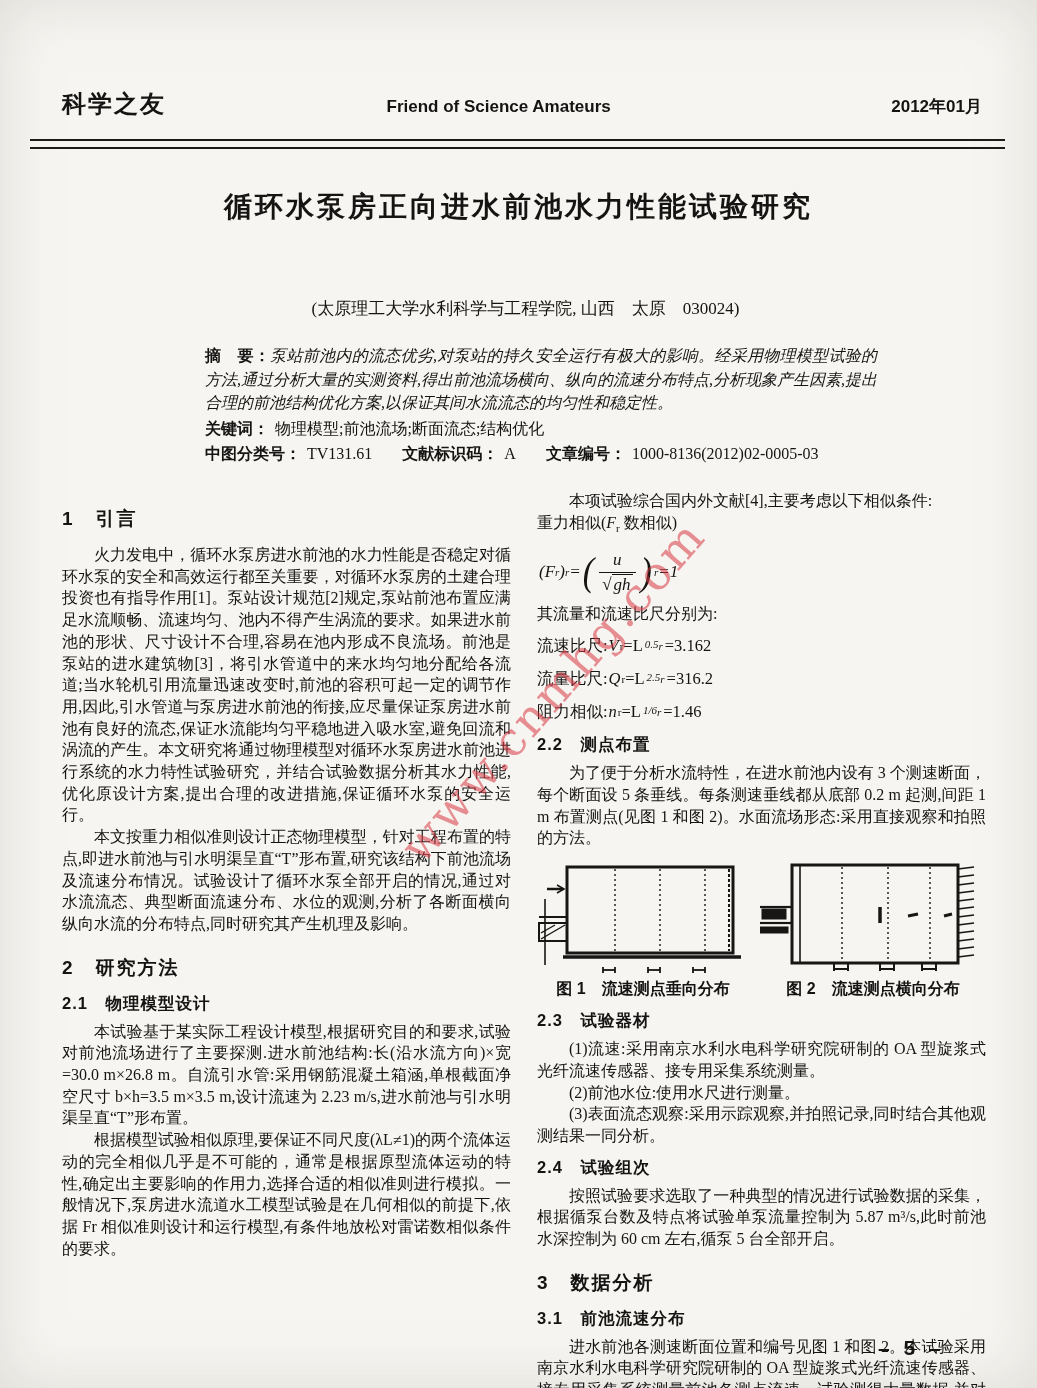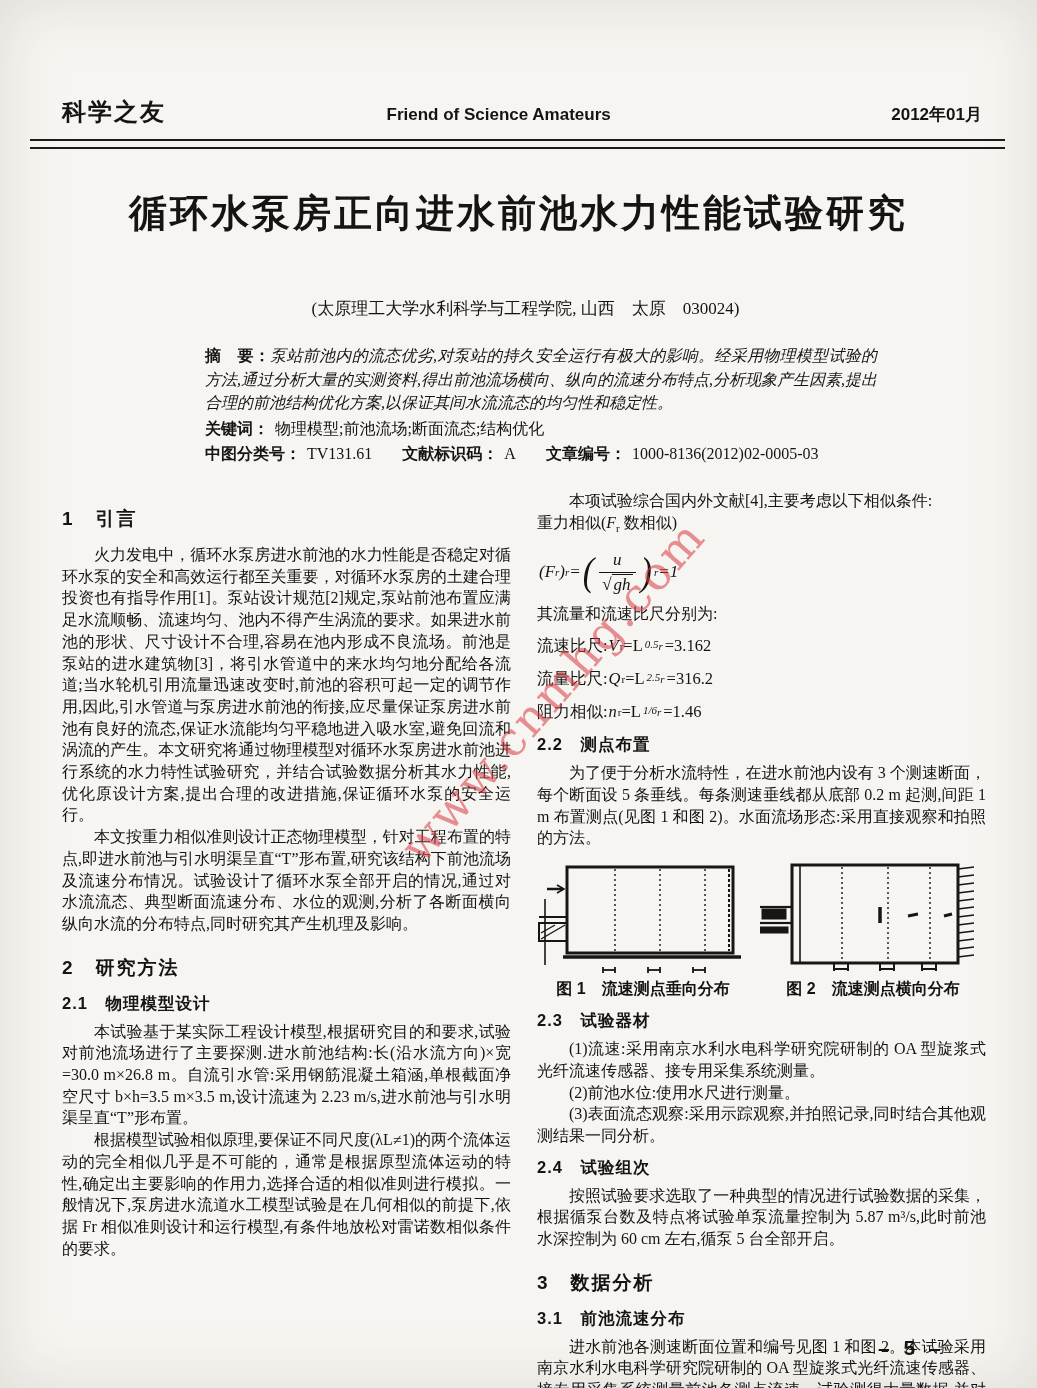--- a/index.html
+++ b/index.html
@@ -1,28 +1,28 @@
 <!DOCTYPE html>
 <html><head>
 <meta charset="utf-8">
 <style>
   html,body{margin:0;padding:0;}
   body{background:#e8e7e3;font-family:"Liberation Serif","DejaVu Serif",serif;color:#151413;}
   .page{position:relative;width:1037px;height:1388px;background:#f6f5f1;overflow:hidden;
         box-shadow:inset 0 0 60px rgba(180,175,165,.35);}
   
-  .hdr{position:absolute;top:96px;left:62px;width:920px;display:flex;align-items:baseline;justify-content:space-between;gap:36px;}
+  .hdr{position:absolute;top:88px;left:62px;width:920px;display:flex;align-items:baseline;justify-content:space-between;gap:36px;}
   .hdr .jcn{font-family:"Liberation Sans",sans-serif;font-weight:bold;font-size:24px;letter-spacing:2px;}
   .hdr .jen{font-family:"Liberation Sans",sans-serif;font-weight:bold;font-size:17px;transform:translateX(-30px);}
   .hdr .jis{font-family:"Liberation Sans",sans-serif;font-weight:bold;font-size:17px;}
   .rule{position:absolute;top:139px;left:30px;width:975px;height:6px;
         border-top:2.5px solid #1c1b19;border-bottom:2px solid #1c1b19;}
   
   .title{position:absolute;top:188px;left:0;width:1037px;text-align:center;
-         font-family:"Liberation Sans",sans-serif;font-weight:bold;font-size:38px;letter-spacing:3px;}
+         font-family:"Liberation Sans",sans-serif;font-weight:bold;font-size:28px;letter-spacing:3px;}
   .authors{position:absolute;top:262px;left:0;width:1037px;text-align:center;font-size:21px;letter-spacing:2px;}
   .affil{position:absolute;top:297px;left:7px;width:1037px;text-align:center;font-size:17px;}
   
   .absblock{position:absolute;top:344px;left:205px;width:672px;font-size:16px;line-height:23.5px;}
   .absblock p{margin:0;text-align:justify;font-style:italic;}
   .absblock b{font-style:normal;font-family:"Liberation Sans",sans-serif;}
   .absblock .meta{font-style:normal;margin-top:2px;}
   .absblock .meta b{margin-right:6px;}
   .absblock .meta .gap{display:inline-block;width:26px;}
   

